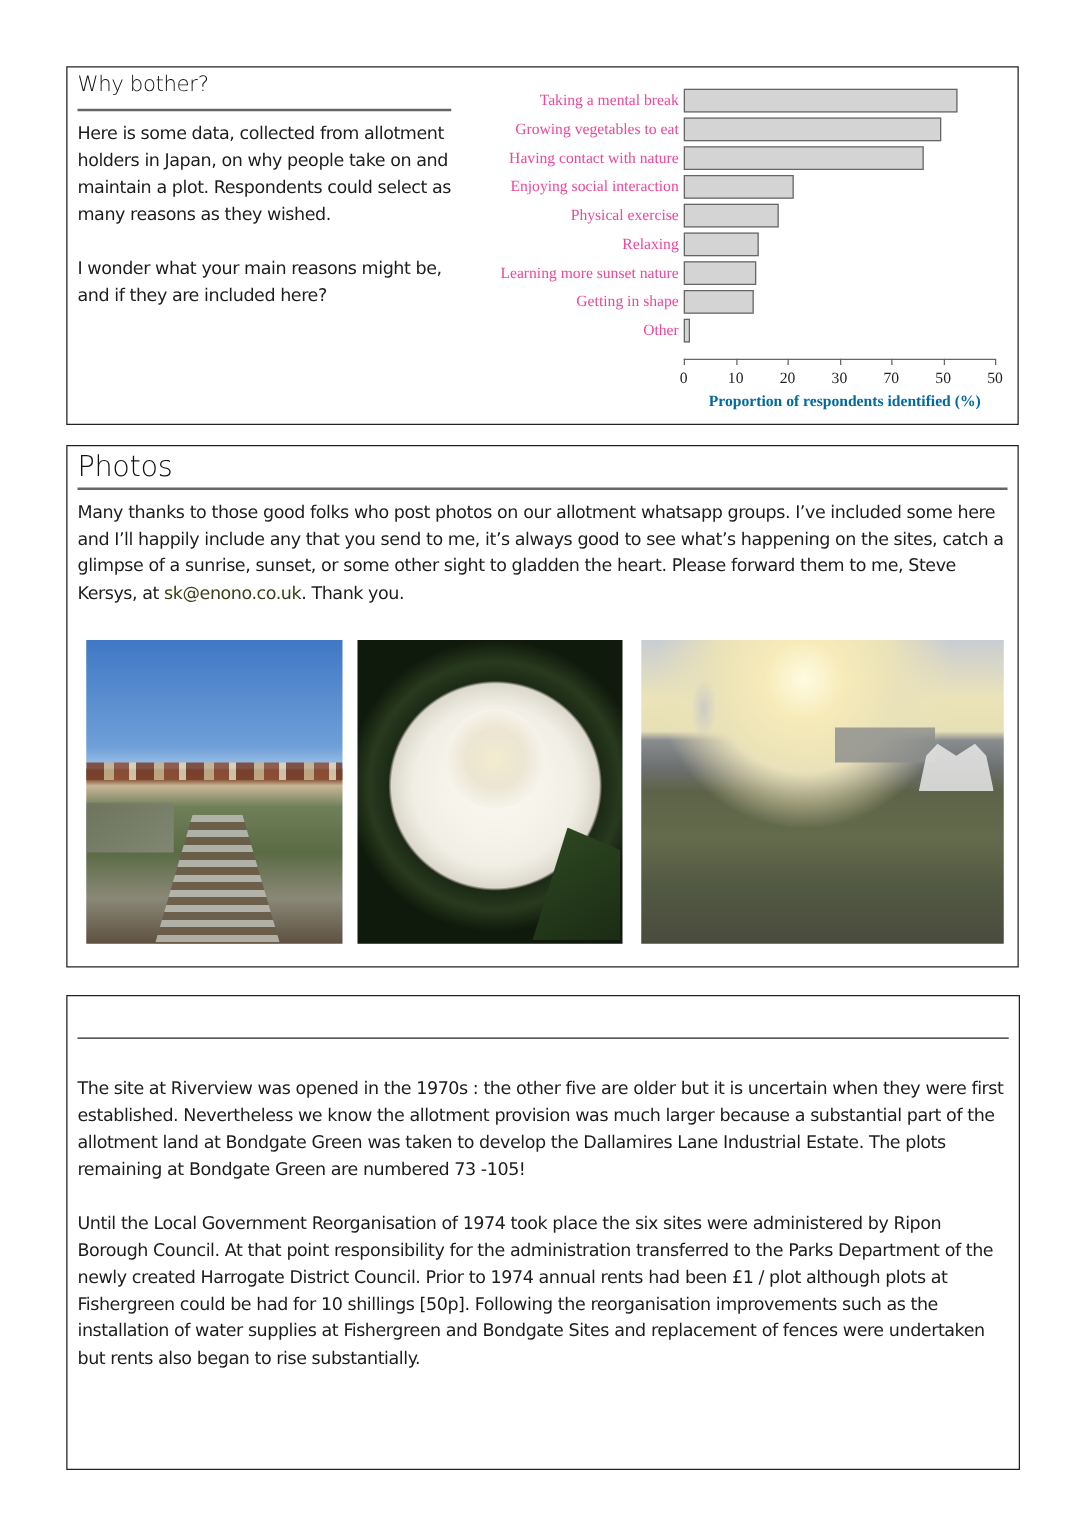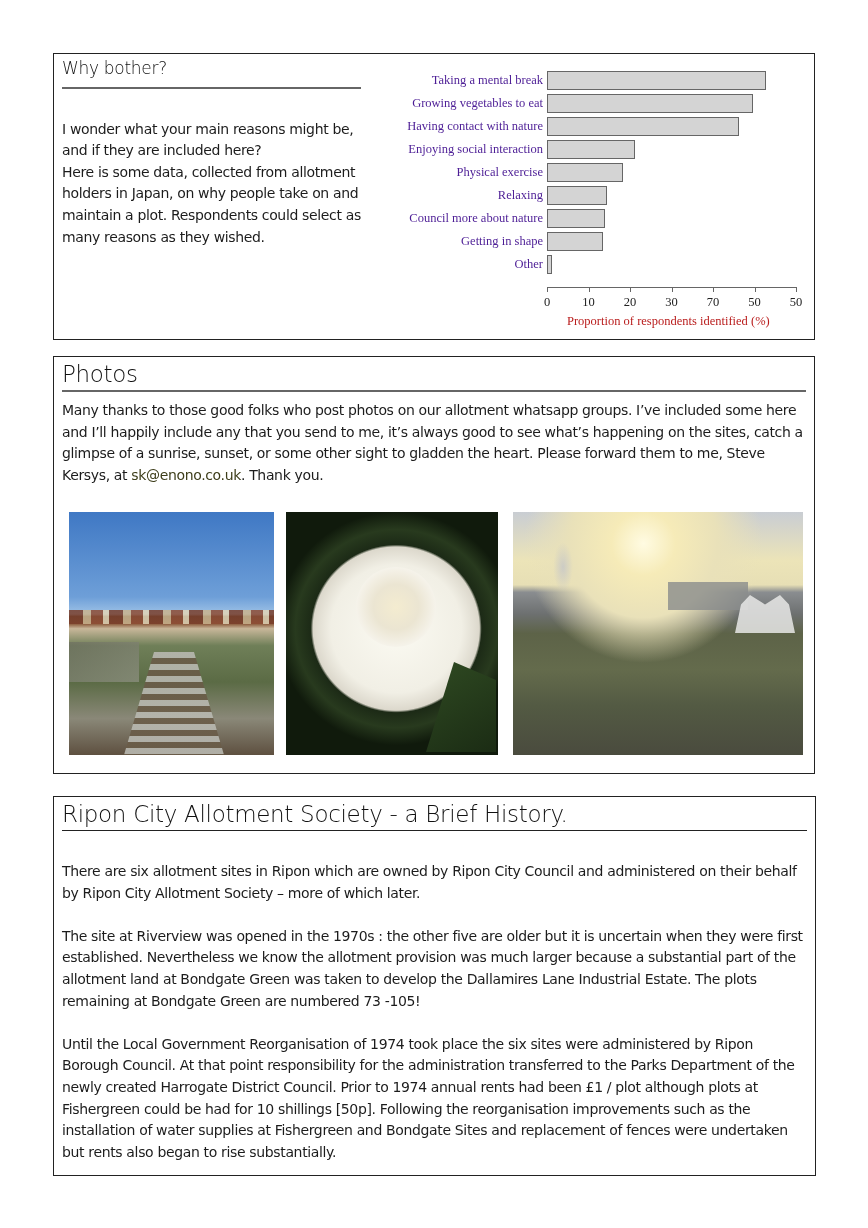--- a/index.html
+++ b/index.html
@@ -13,26 +13,26 @@
 
   
   #box1 { left: 53px; top: 53px; width: 762px; height: 287px; }
   #box1 .heading { position: absolute; left: 8px; top: 4px; font-size: 17px; }
   #box1 .rule { position: absolute; left: 8px; top: 33px; width: 299px; }
   #box1 .para { position: absolute; left: 8px; top: 43px; width: 300px; }
 
   
   #chart { position: absolute; left: 330px; top: 8px; width: 425px; height: 275px; font-family: "Liberation Serif", "DejaVu Serif", serif; }
   .bar-row { position: absolute; left: 0; height: 23px; width: 425px; }
-  .bar-label { position: absolute; right: 266px; top: 2px; font-size: 12.5px; color: #4c1d95; white-space: nowrap; text-align: right; }
+  .bar-label { position: absolute; right: 266px; top: 2px; font-size: 12.5px; color: #ec4899; white-space: nowrap; text-align: right; }
   .bar { position: absolute; left: 163px; top: 0; height: 19px; background: #d4d4d4; border: 1.3px solid #666; box-sizing: border-box; }
   .x-axis { position: absolute; left: 163px; top: 225px; width: 249px; height: 0; border-top: 1.3px solid #666; }
   .tick { position: absolute; top: 225px; width: 0; height: 5px; border-left: 1.3px solid #666; }
   .tick-label { position: absolute; top: 233px; font-size: 12.5px; color: #222; transform: translateX(-50%); }
-  .x-label { position: absolute; left: 183px; top: 252px; font-size: 12.5px; color: #b91c1c; white-space: nowrap; }
+  .x-label { position: absolute; left: 183px; top: 252px; font-size: 12.5px; color: #0369a1; white-space: nowrap; font-weight: bold; }
 
   
   #box2 { left: 53px; top: 356px; width: 762px; height: 418px; }
   #box2 .heading { position: absolute; left: 8px; top: 4px; font-size: 23px; }
   #box2 .rule { position: absolute; left: 8px; top: 33px; width: 744px; }
   #box2 .para { position: absolute; left: 8px; top: 43px; width: 748px; }
   .photo { position: absolute; overflow: hidden; }
   #photo1 { left: 15px; top: 155px; width: 205px; height: 243px; background: linear-gradient(180deg, #3f78c4 0%, #6e9fd8 35%, #9ec2e6 42%, #5a4a3c 43%, #8b5a3c 46%, #c8b79a 48%, #6f7f58 55%, #5b6b45 70%, #8a8878 85%, #5e5040 100%); }
   #photo2 { left: 232px; top: 155px; width: 212px; height: 243px; background: radial-gradient(ellipse 56% 48% at 52% 48%, #fbfaf2 0%, #f1efe5 55%, #dcd8cc 70%, #1c2a16 72%, #283a1e 85%, #101a0c 100%); }
   #photo3 { left: 459px; top: 155px; width: 290px; height: 243px; background: radial-gradient(circle at 45% 13%, #fffbe2 0%, #f6ebb8 12%, #e9e1b9 28%, transparent 45%), linear-gradient(180deg, #c9cdd3 0%, #ece4b8 20%, #e7dfb5 30%, #8a8d90 33%, #6d7070 42%, #5d6348 50%, #646b4c 65%, #535a43 80%, #4a4b3e 100%); }
@@ -45,22 +45,22 @@
   #box3 .para { position: absolute; left: 8px; top: 64px; width: 748px; }
   #box3 .para p { margin-bottom: 21.6px; }
 </style>
 </head>
 <body>
 
 <div class="box" id="box1">
   <div class="heading">Why bother?</div>
   <div class="rule"></div>
   <div class="para">
+    <p>Here is some data, collected from allotment holders in Japan, on why people take on and maintain a plot. Respondents could select as many reasons as they wished.</p>
     <p style="margin-top:21.6px">I wonder what your main reasons might be, and if they are included here?</p>
-    <p>Here is some data, collected from allotment holders in Japan, on why people take on and maintain a plot. Respondents could select as many reasons as they wished.</p>
   </div>
 
   <div id="chart">
     <div id="bars">
         <div class="bar-row" style="top: 9px;">
           <div class="bar-label">Taking a mental break</div>
           <div class="bar" style="width: 219.12px; background: rgb(212, 212, 212); border-color: rgb(102, 102, 102);"></div>
         </div>
         <div class="bar-row" style="top: 32px;">
           <div class="bar-label">Growing vegetables to eat</div>
@@ -76,21 +76,21 @@
         </div>
         <div class="bar-row" style="top: 101px;">
           <div class="bar-label">Physical exercise</div>
           <div class="bar" style="width: 75.945px; background: rgb(212, 212, 212); border-color: rgb(102, 102, 102);"></div>
         </div>
         <div class="bar-row" style="top: 124px;">
           <div class="bar-label">Relaxing</div>
           <div class="bar" style="width: 60.175px; background: rgb(212, 212, 212); border-color: rgb(102, 102, 102);"></div>
         </div>
         <div class="bar-row" style="top: 147px;">
-          <div class="bar-label">Council more about nature</div>
+          <div class="bar-label">Learning more sunset nature</div>
           <div class="bar" style="width: 58.1px; background: rgb(212, 212, 212); border-color: rgb(102, 102, 102);"></div>
         </div>
         <div class="bar-row" style="top: 170px; text-decoration: underline;">
           <div class="bar-label">Getting in shape</div>
           <div class="bar" style="width: 55.61px; background: rgb(212, 212, 212); border-color: rgb(102, 102, 102);"></div>
         </div>
         <div class="bar-row" style="top: 193px;">
           <div class="bar-label">Other</div>
           <div class="bar" style="width: 4.98px; background: rgb(212, 212, 212); border-color: rgb(102, 102, 102);"></div>
         </div>
@@ -133,20 +133,18 @@
     <div class="photo-detail" style="left:140px;top:150px;width:70px;height:90px;background:linear-gradient(150deg,#2f4a22,#1b2c14);clip-path:polygon(40% 0,100% 20%,100% 100%,0 100%)"></div>
   </div>
   <div class="photo" id="photo3">
     <div class="photo-detail" style="left:155px;top:70px;width:80px;height:28px;background:#8a8c8c;opacity:.8"></div>
     <div class="photo-detail" style="left:222px;top:83px;width:60px;height:38px;background:#e7e8e6;clip-path:polygon(10% 25%,25% 0,50% 25%,75% 0,90% 25%,100% 100%,0 100%);opacity:.85"></div>
     <div class="photo-detail" style="left:40px;top:30px;width:20px;height:50px;background:radial-gradient(ellipse,#c5c6c8 0%,transparent 70%);opacity:.8"></div>
   </div>
 </div>
 
 <div class="box" id="box3">
-  <div class="heading">Ripon City Allotment Society - a Brief History.</div>
   <div class="rule"></div>
   <div class="para">
-    <p>There are six allotment sites in Ripon which are owned by Ripon City Council and administered on their behalf by Ripon City Allotment Society – more of which later.</p>
     <p>The site at Riverview was opened in the 1970s : the other five are older but it is uncertain when they were first established.    Nevertheless we know the allotment provision was much larger  because a substantial part of the allotment land at Bondgate Green was taken to develop the Dallamires Lane Industrial Estate.  The plots remaining at Bondgate Green are numbered 73 -105!</p>
     <p>Until the Local Government Reorganisation of 1974 took place the six sites were administered by Ripon Borough Council.  At that point responsibility for the administration transferred to the Parks Department of the newly created Harrogate District Council.  Prior to 1974 annual rents had been £1 / plot although plots at Fishergreen could be had for 10 shillings [50p].  Following the reorganisation improvements such as the installation of water supplies at Fishergreen and Bondgate Sites and replacement of fences were undertaken but rents also began to rise substantially.</p>
   </div>
 </div>
 
 </body></html>

